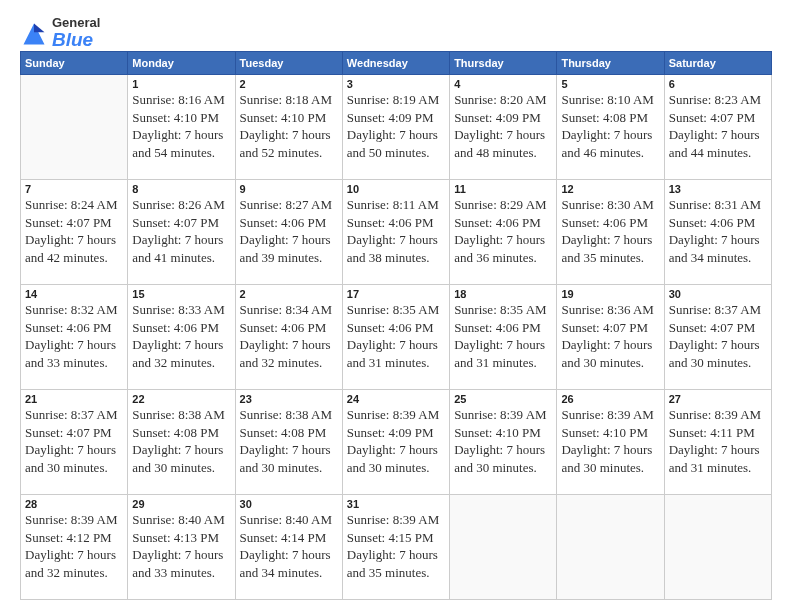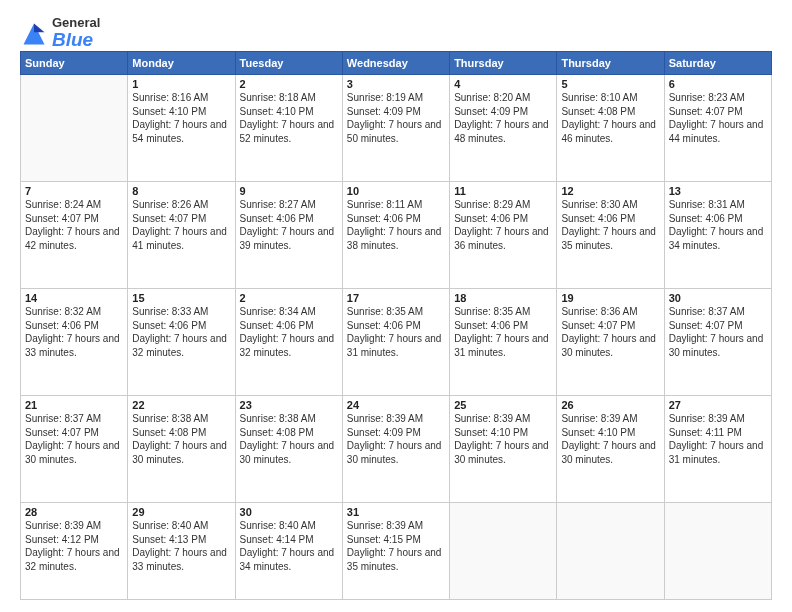--- a/index.html
+++ b/index.html
@@ -86,23 +86,24 @@
       height: 82px;
     }
     .day-num {
       font-size: 11px;
       font-weight: bold;
       color: #222;
       display: block;
       margin-bottom: 1px;
     }
     .cell-info {
-      font-size: 10px;
+      font-size: 13px;
       color: #333;
       line-height: 1.35;
+      font-family: Liberation Serif, serif;
     }
     .empty {
       background: #f9f9f9;
     }
     tr:last-child td {
       height: 72px;
     }
   </style>
 </head>
 <body>

